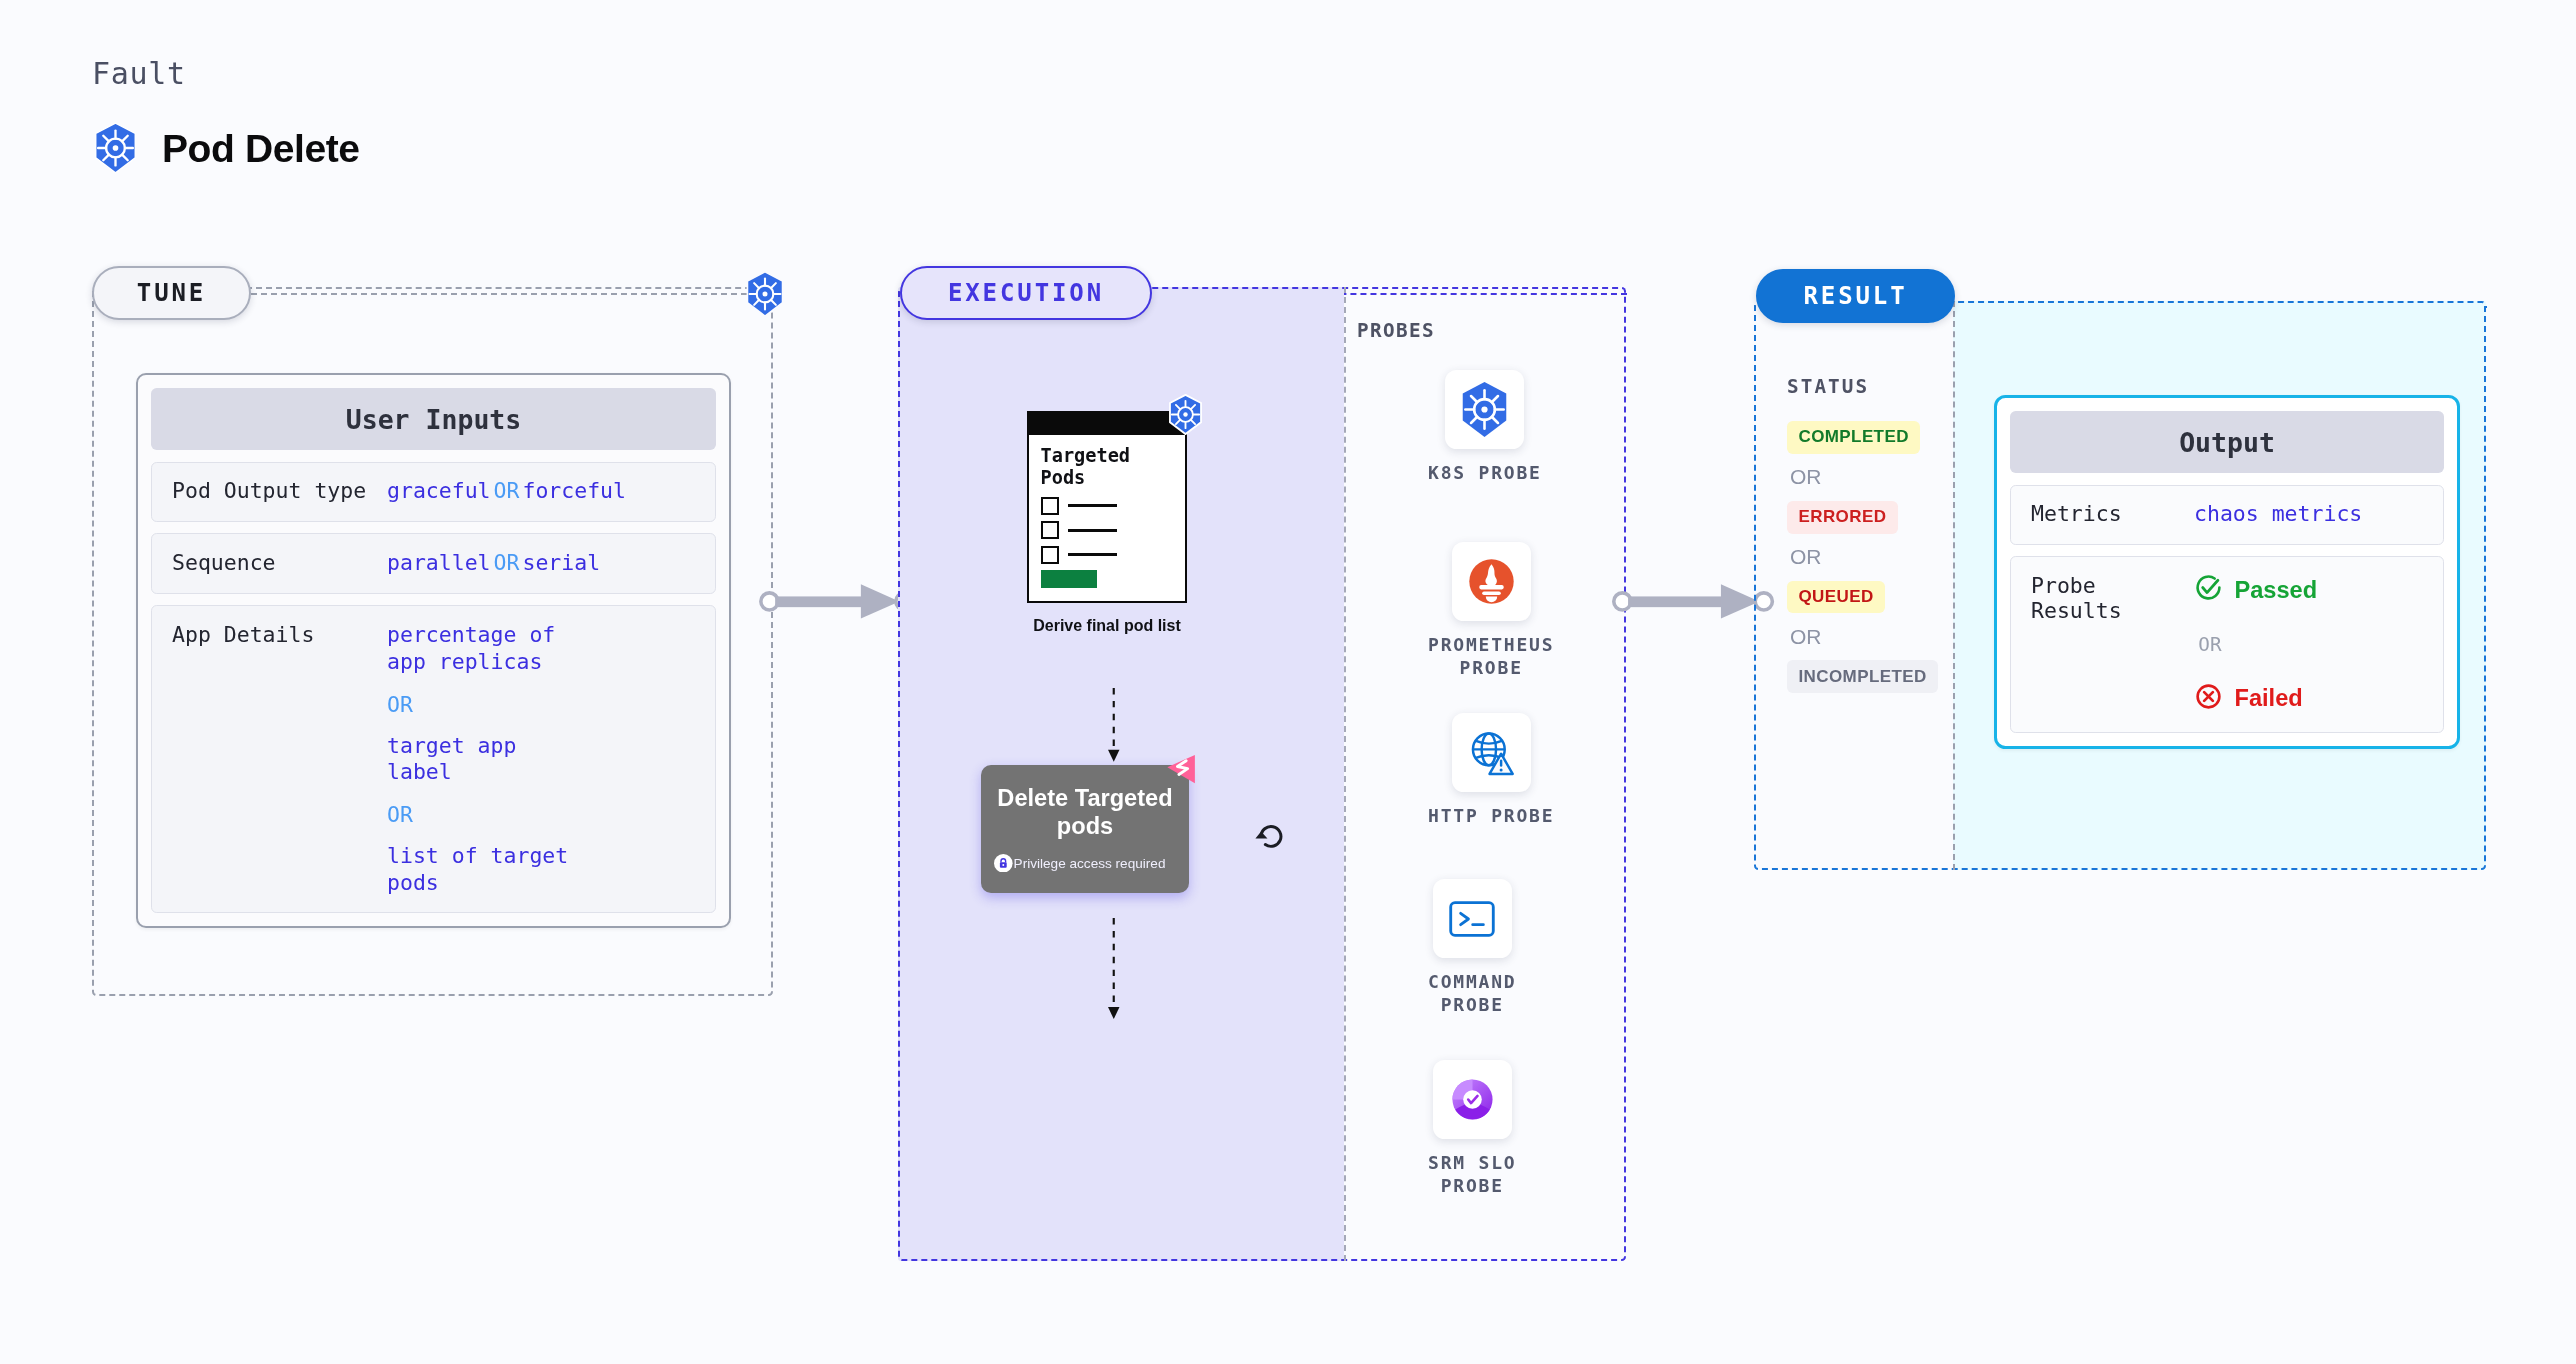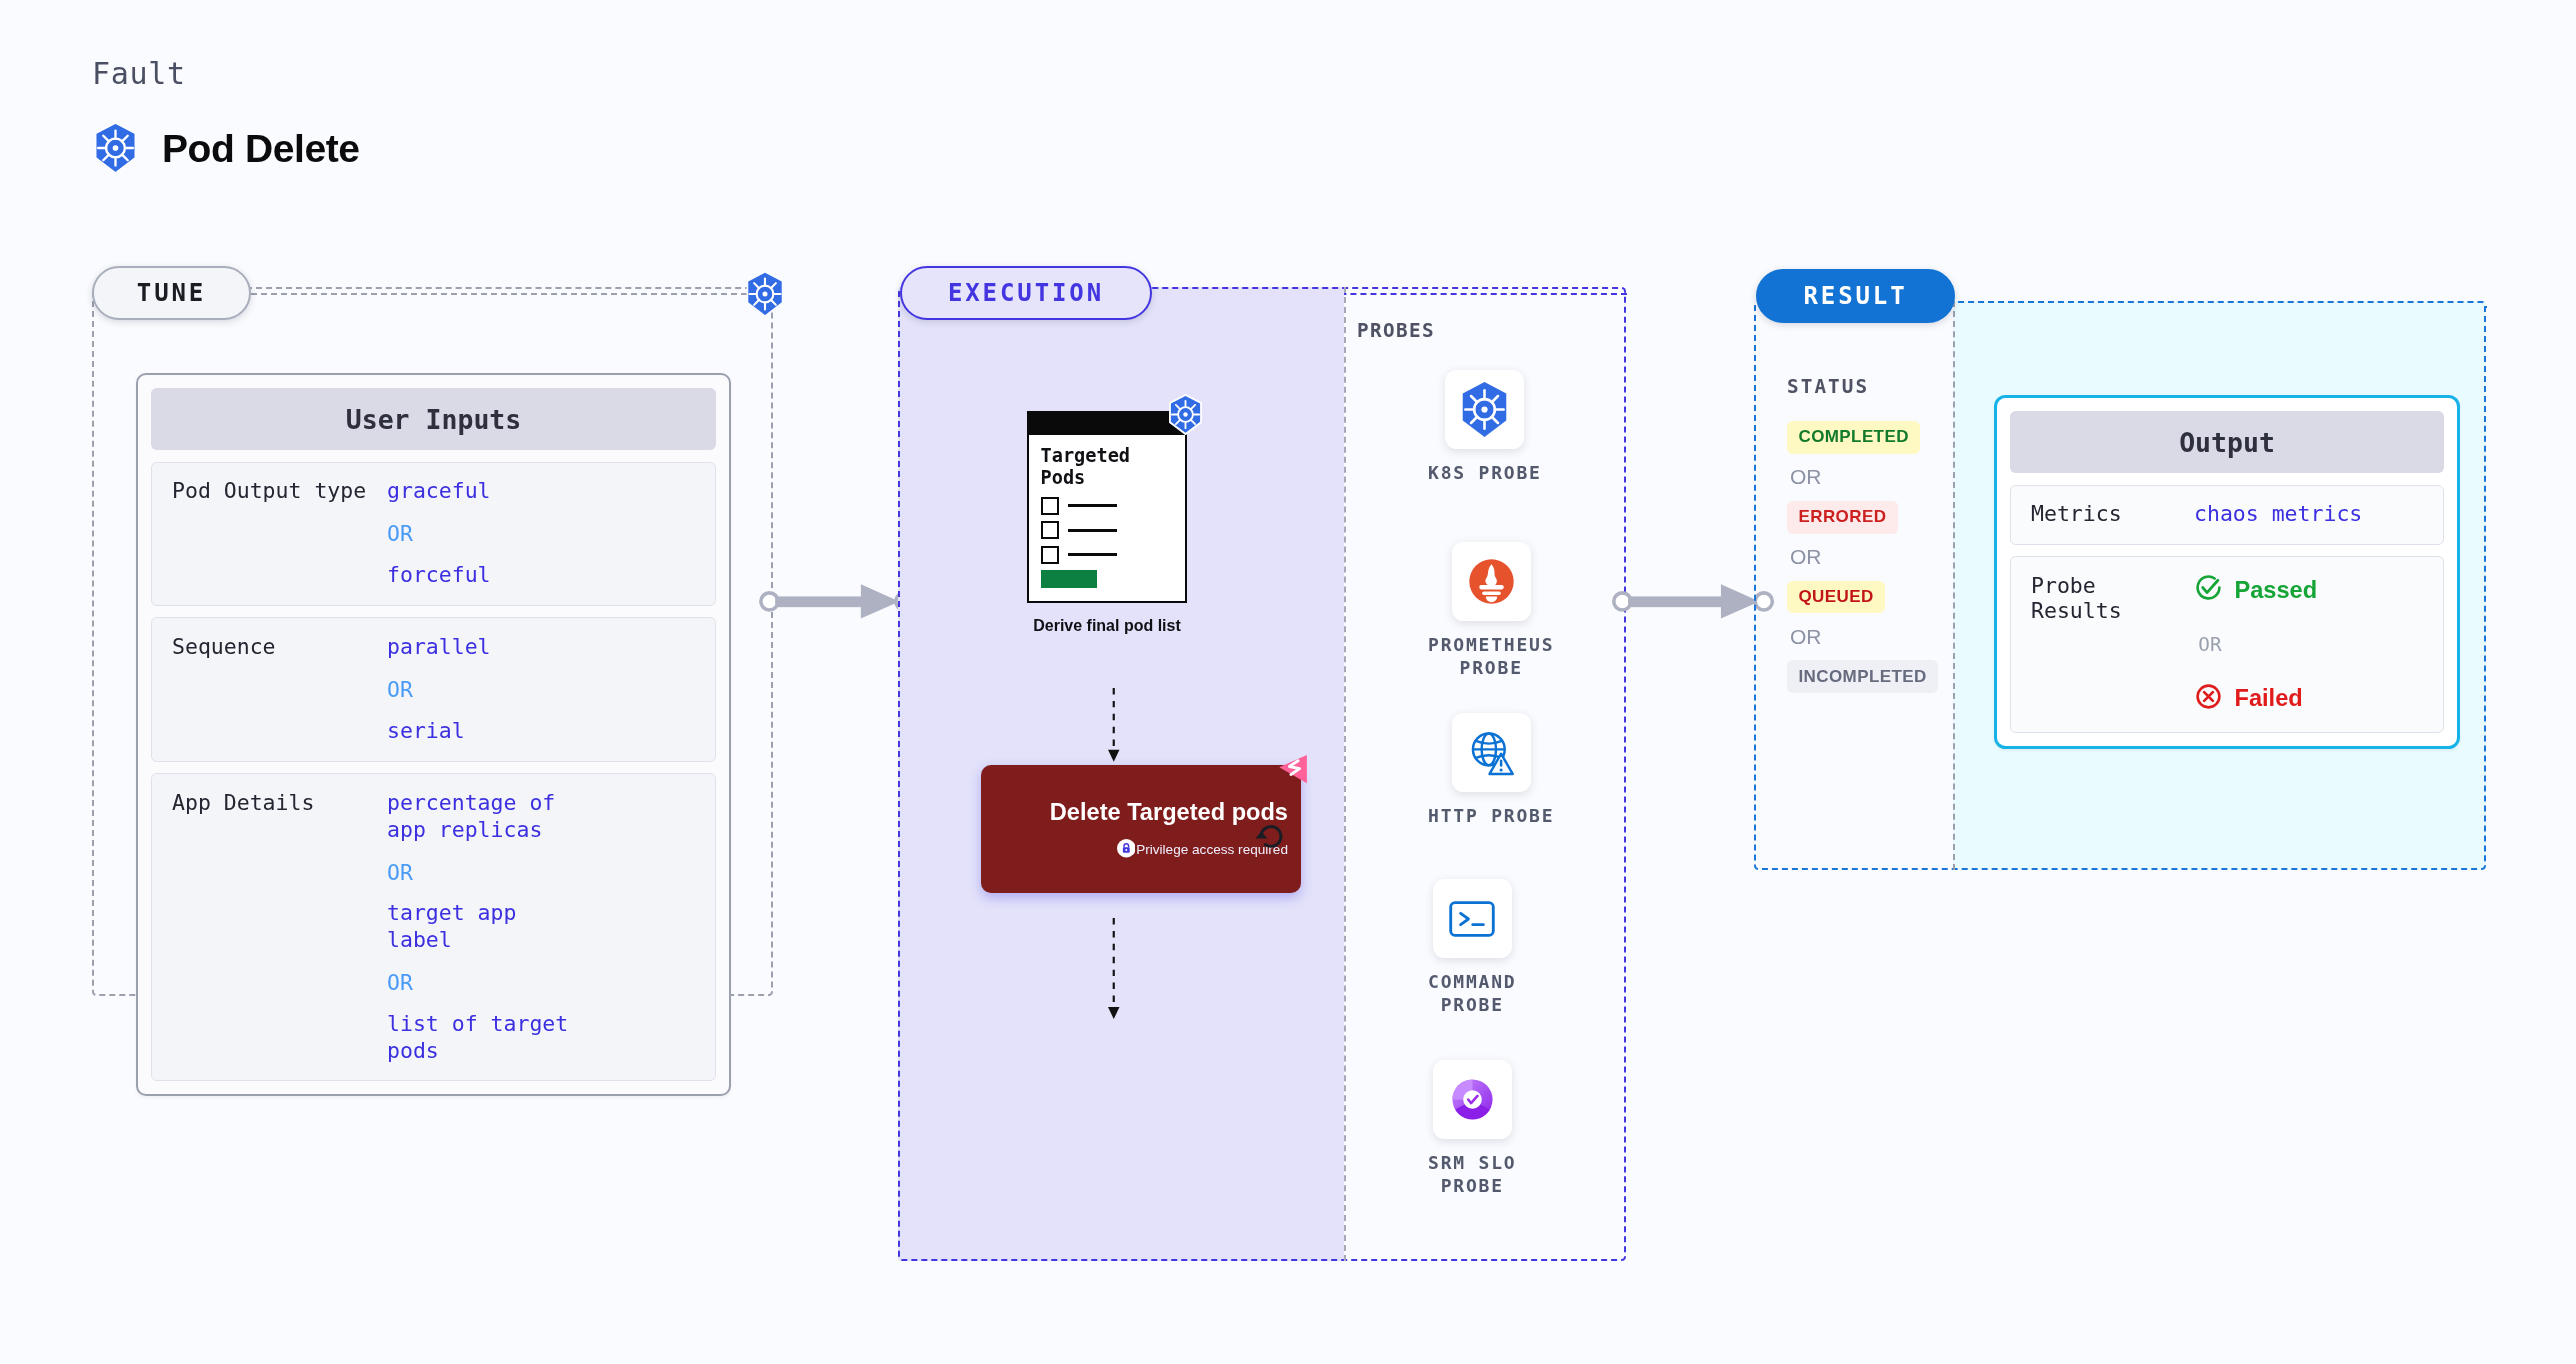--- a/index.html
+++ b/index.html
@@ -67,21 +67,21 @@
     font-family: "DejaVu Sans Mono", monospace;
     font-size: 26.5px; font-weight: 700; color: #2e313d;
   }
   .card-row {
     background: #f4f5f9; border: 1.4px solid #dfe1ea; border-radius: 5.7px;
     display: flex; align-items: flex-start; padding: 15.8px 20px;
     font-family: "DejaVu Sans Mono", monospace; font-size: 21.5px;
   }
   .row-key { color: #232530; white-space: pre; flex: 0 0 auto; }
   .row-vals { display: flex; flex-direction: column; gap: 15.8px; }
-  .row-vals.inline { flex-direction: column; gap: 16px; align-items: baseline; }
+  .row-vals.inline { flex-direction: row; gap: 3px; align-items: baseline; }
   .val { color: #3b2fe0; white-space: pre-wrap; line-height: 1.25; }
   .or-sm { color: #4a9bf5; }
   #user-inputs { left: 136px; top: 373px; width: 595px; }
   #ui-k1 { flex-basis: 215px; }
   #ui-k2 { flex-basis: 215px; }
   #ui-k3 { flex-basis: 215px; }
 
   
   #exec-region { left: 898px; top: 287px; width: 728px; height: 974px; }
   #exec-region .region-box { border-color: #4336e0; }
@@ -122,23 +122,23 @@
   .pods-li { display: flex; align-items: center; gap: 9.3px; margin-bottom: 6.4px; }
   .pods-chk { width: 18px; height: 18px; border: 2.1px solid #0a0a0a; background: #fff; }
   .pods-line { width: 49px; height: 2.9px; background: #0a0a0a; }
   .pods-green { width: 56px; height: 18.6px; background: #0c8040; margin-top: 5.7px; }
   #pods-k8s { position: absolute; right: -17px; top: -17px; }
 
   .v-arrow { position: absolute; }
 
   
   #delete-node {
-    position: absolute; left: 981px; top: 765px; width: 320px; min-height: 128px;
-    background: #7f1d1d; border-radius: 10px;
-    display: flex; flex-direction: column; align-items: flex-end; justify-content: center;
+    position: absolute; left: 981px; top: 765px; width: 208px; min-height: 128px;
+    background: #737373; border-radius: 10px;
+    display: flex; flex-direction: column; align-items: flex-start; justify-content: center;
     padding: 15.8px 13px; box-shadow: 0 4.3px 11.5px rgba(67,54,224,0.30);
   }
   .delete-title {
     color: #fff; font-size: 23.6px; font-weight: 700; text-align: center; line-height: 1.2;
   }
   .delete-sub { display: flex; align-items: center; gap: 1px; margin-top: 13px; }
   .delete-sub-text { color: #f0effd; font-size: 13.6px; }
   #litmus-badge { position: absolute; right: -15.8px; top: -13px; }
   #loop-icon { position: absolute; left: 1254px; top: 818px; }
 

